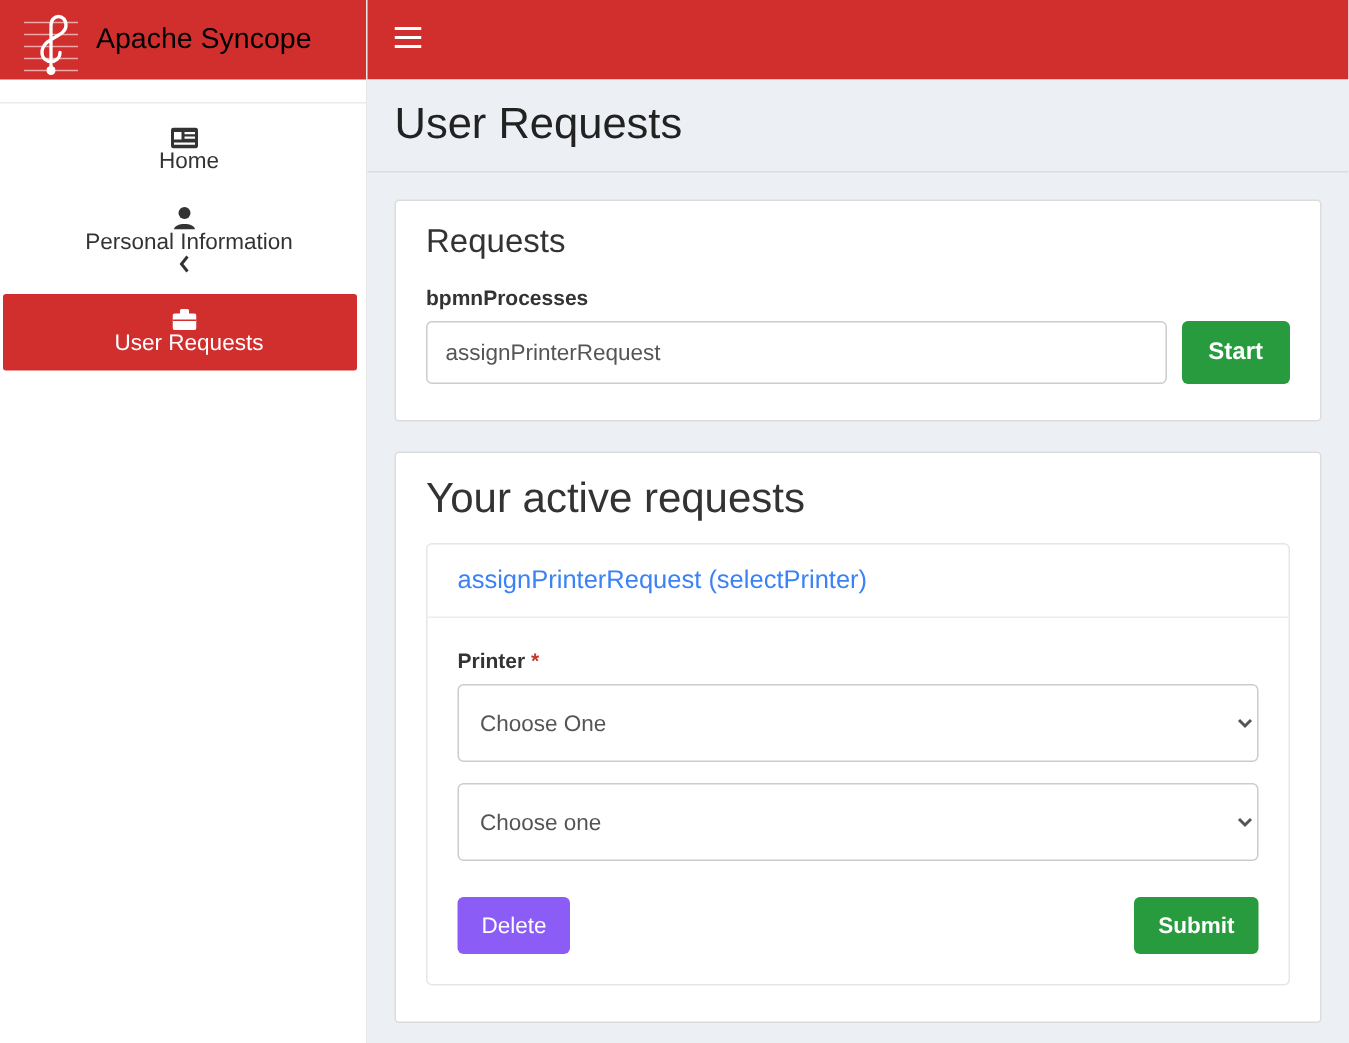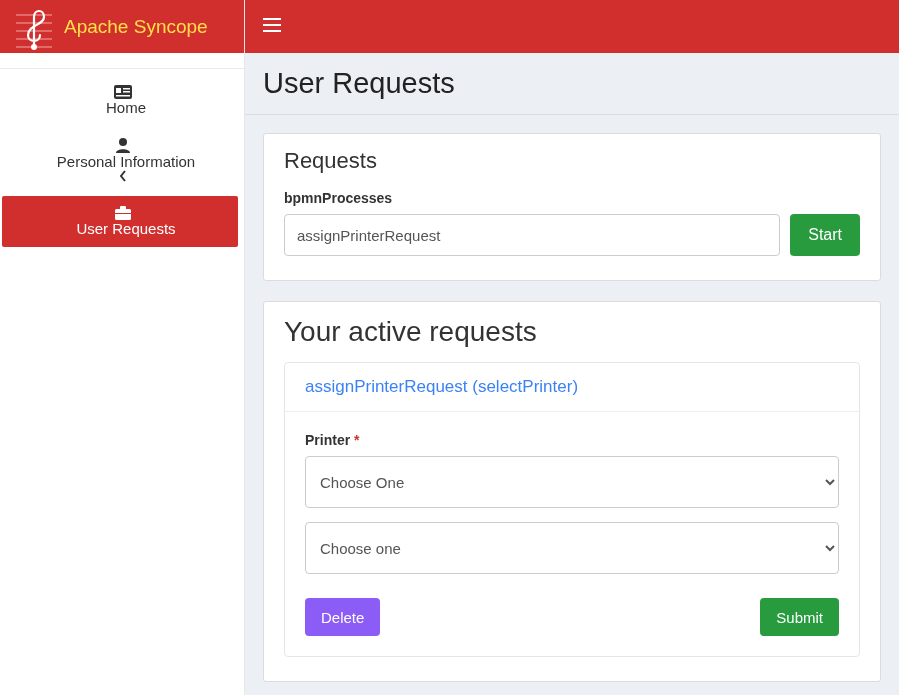--- a/index.html
+++ b/index.html
@@ -25,21 +25,21 @@
     display: flex;
     align-items: center;
     padding-left: 14px;
     gap: 10px;
   }
   .brand-logo {
     width: 40px; height: 48px;
     display: flex; align-items: center; justify-content: center;
   }
   .brand-text {
-    color: #fde047;
+    color: #000000;
     font-size: 19px;
     font-weight: 400;
   }
   .nav {
     padding: 6px 4px 0 0;
     border-top: 1px solid #eaeaea;
     margin-top: 15px;
   }
   .nav-item {
     display: flex;
@@ -121,21 +121,21 @@
     height:42px;
     font-size:16px;
     cursor:pointer;
     color:#fff;
   }
   .btn-green { background:#1e7e34; background:#228c3a; background:#28a745; }
   .btn-green { background:#2a9d3f; }
   .btn-green { background:#2b9540; }
   .btn-green { background:#2f9e44; }
   .btn-green { background:#2b8a3e; }
-  .btn-green { background:#2f9e44; }
+  .btn-green { background:#2f9e44;font-weight:bold; }
   .btn-green { background:#2b9540; }
   .btn-green { background:#289b3f; }
   .btn-green { background:#2b9540; }
   .btn-green { background:#2e9c44; }
   .btn-green { background:#289b3f; }
   .btn-green { background:#2b9540; }
   
   .btn-green { background:#289b3f; }
   .btn-red { background:#8b5cf6; }
 

